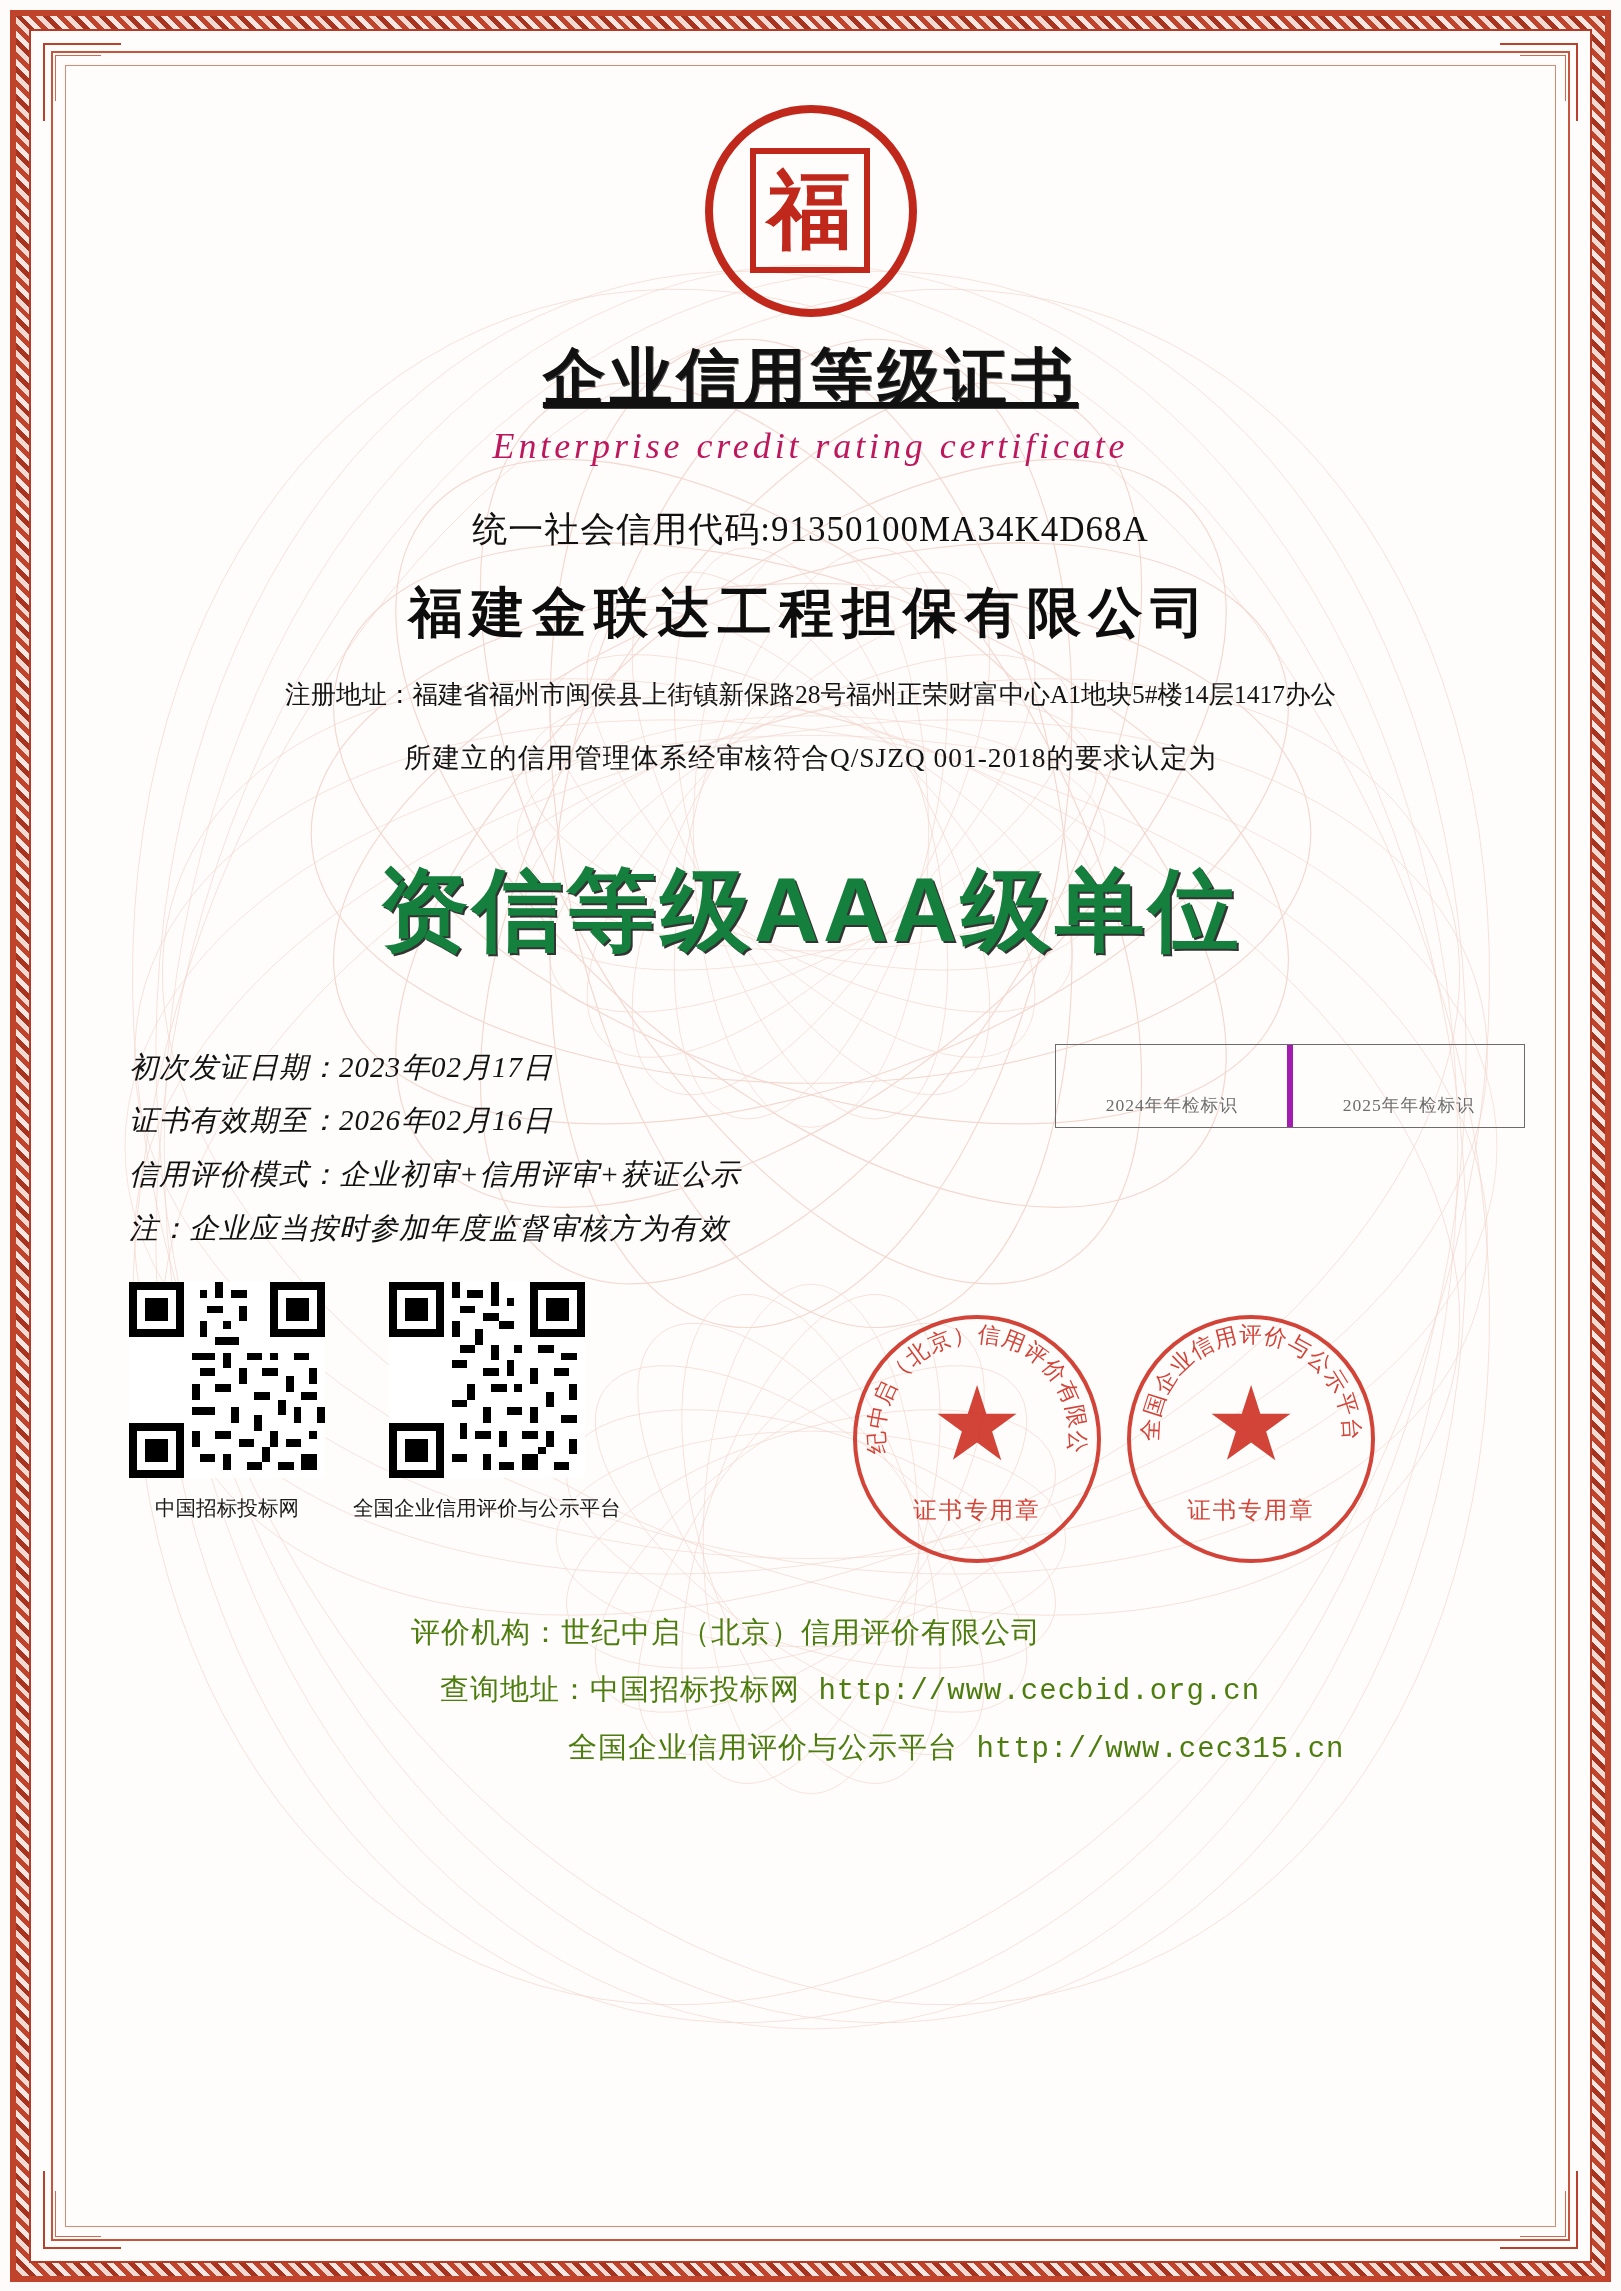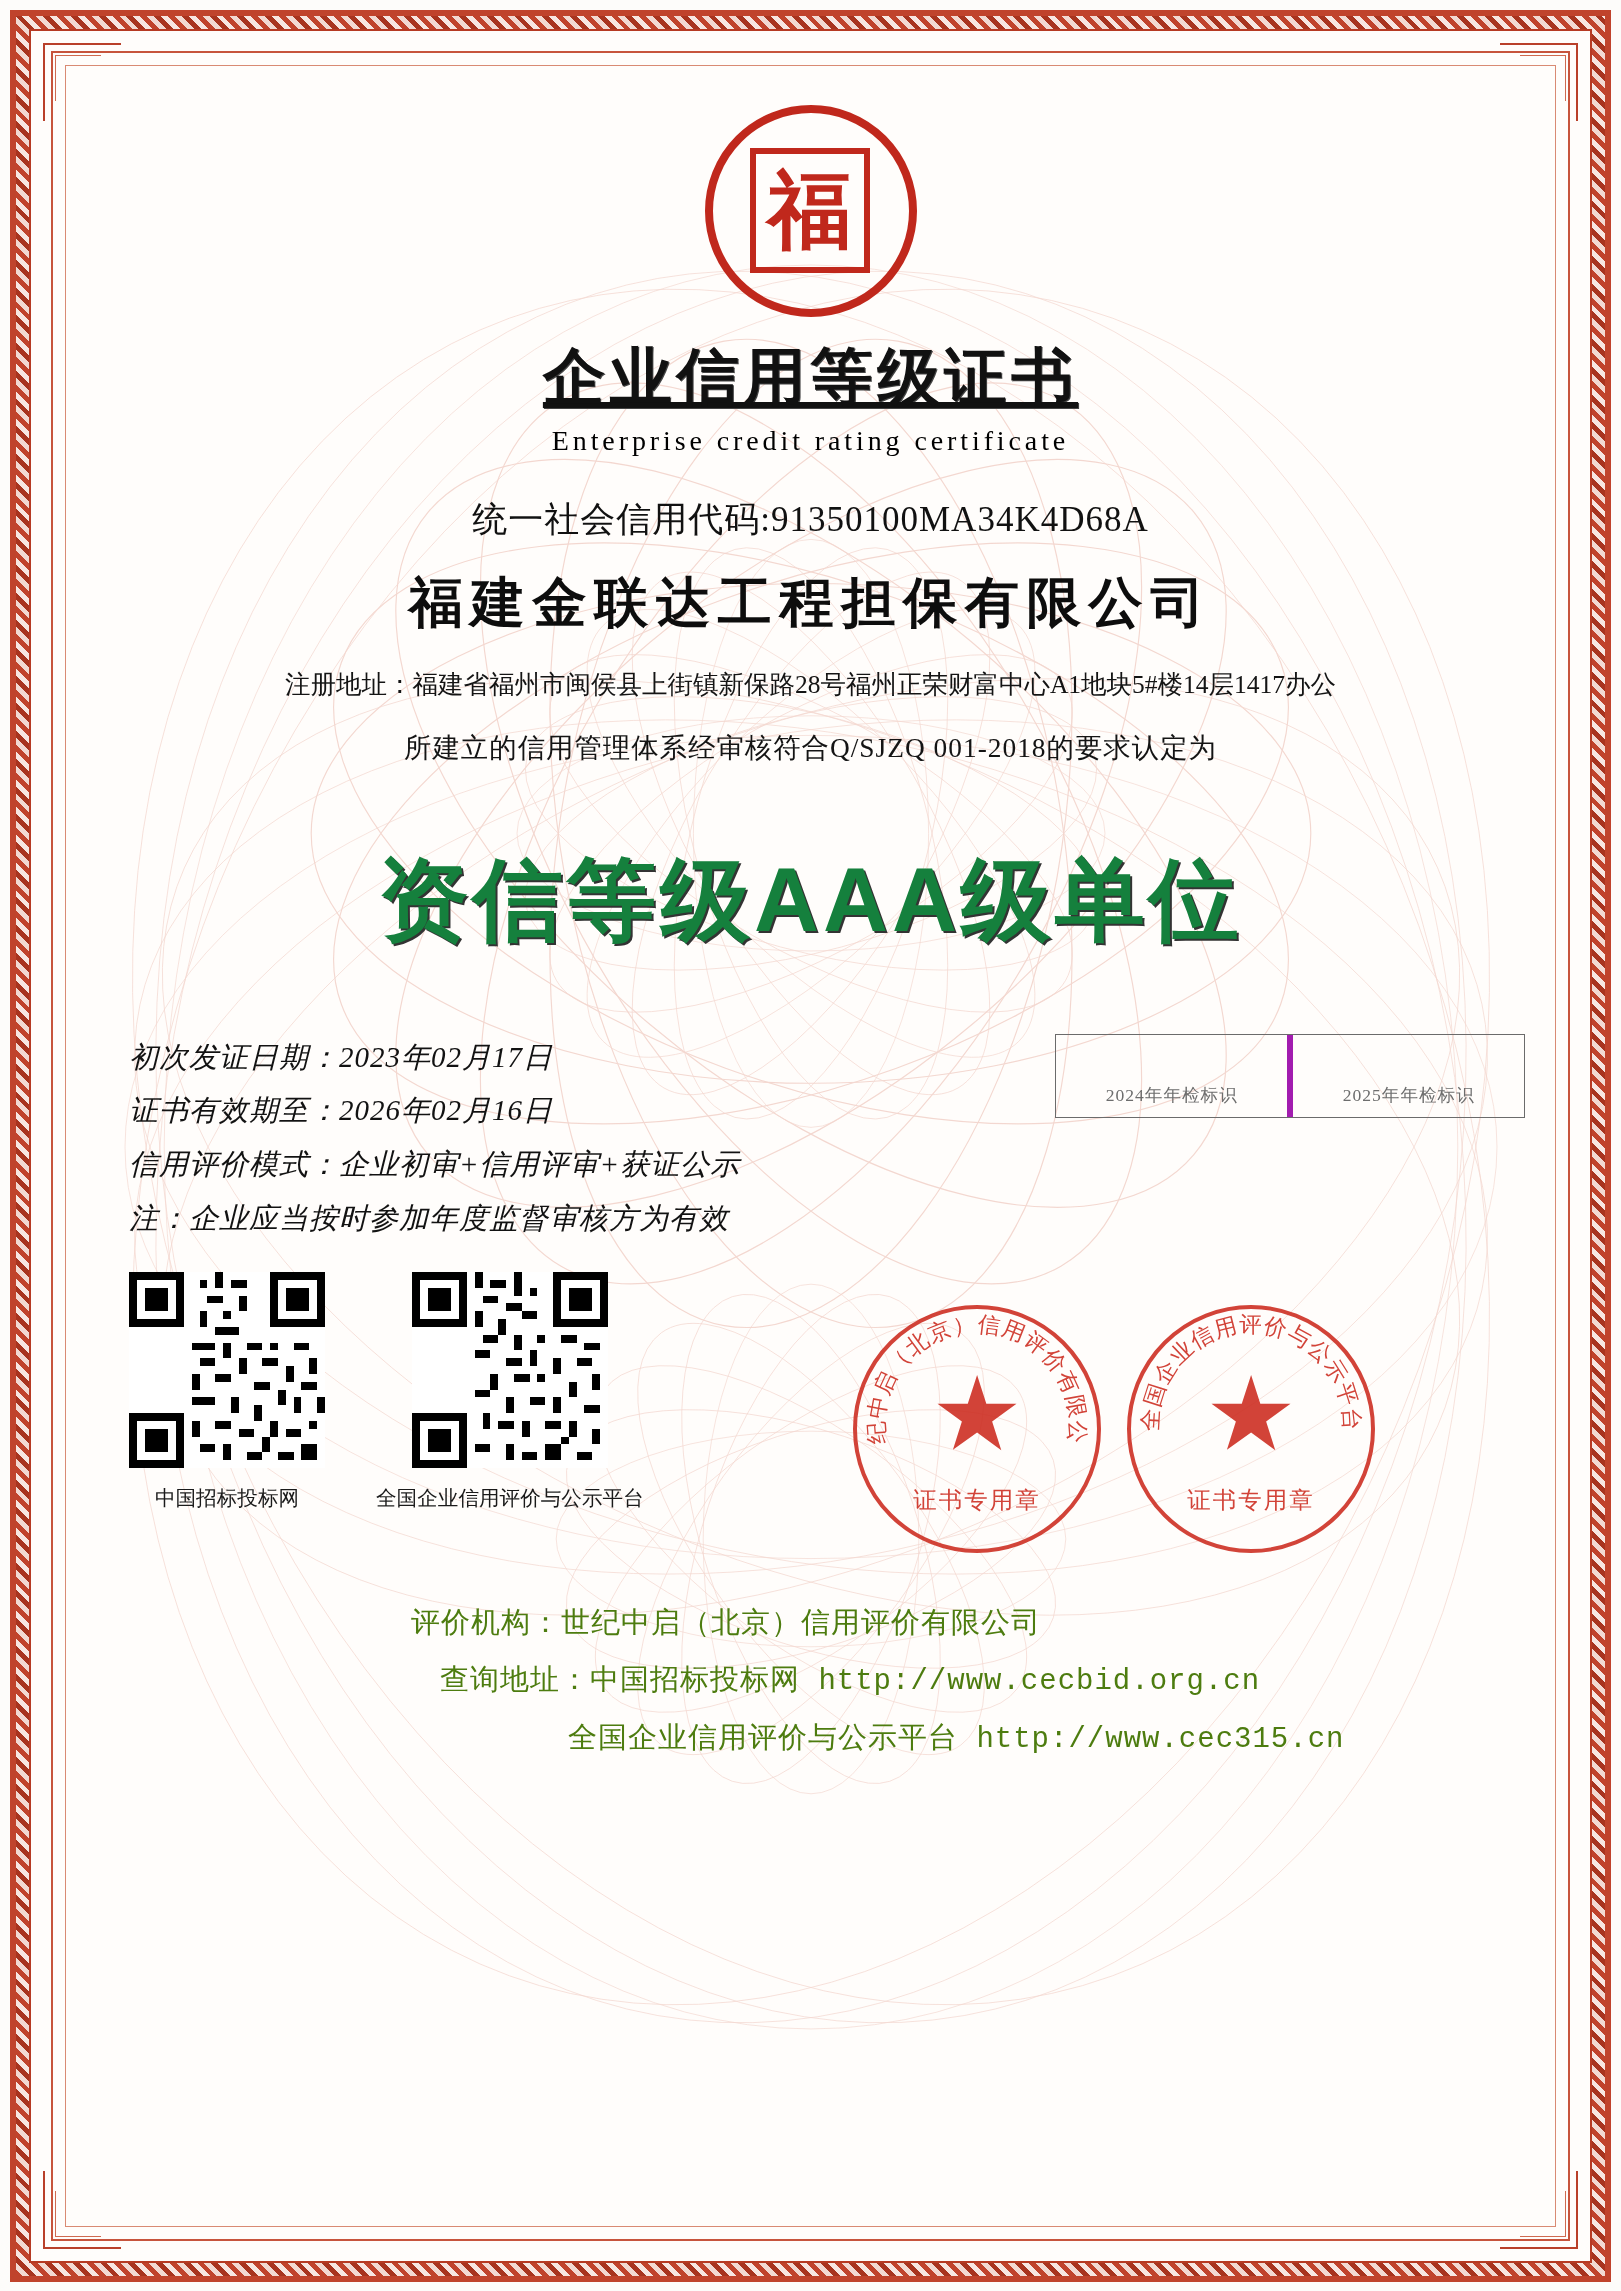--- a/index.html
+++ b/index.html
@@ -121,24 +121,25 @@
     font-size: 62px;
     font-weight: bold;
     letter-spacing: 4.9px;
     color: #111;
     font-family: "Liberation Sans", "DejaVu Sans", sans-serif;
     text-shadow: 1px 1px 0 #444;
     text-decoration: underline;
   }
   .title-en {
     margin-top: 5.9px;
-    font-size: 28px;
+    font-size: 36px;
     letter-spacing: 3.9px;
-    color: #000000;
+    color: #be185d;
     font-family: "Liberation Serif", "DejaVu Serif", serif;
+    font-style: italic;
   }
 
   .credit-code {
     margin-top: 39px;
     font-size: 35px;
     color: #111;
     letter-spacing: 1px;
   }
 
   .company-name {
@@ -211,21 +212,21 @@
   
   .bottom-area {
     position: relative;
     margin-top: 33px;
     height: 323px;
   }
   .qr-wrap {
     position: absolute;
     left: 41px; top: 0;
     display: flex;
-    gap: 51px;
+    gap: 28px;
   }
   .qr-item { text-align: center; }
   .qr-code {
     width: 196px; height: 196px;
     background-color: #fff;
   }
   .qr-caption {
     margin-top: 11.8px;
     font-size: 20.6px;
     color: #1a1a1a;

